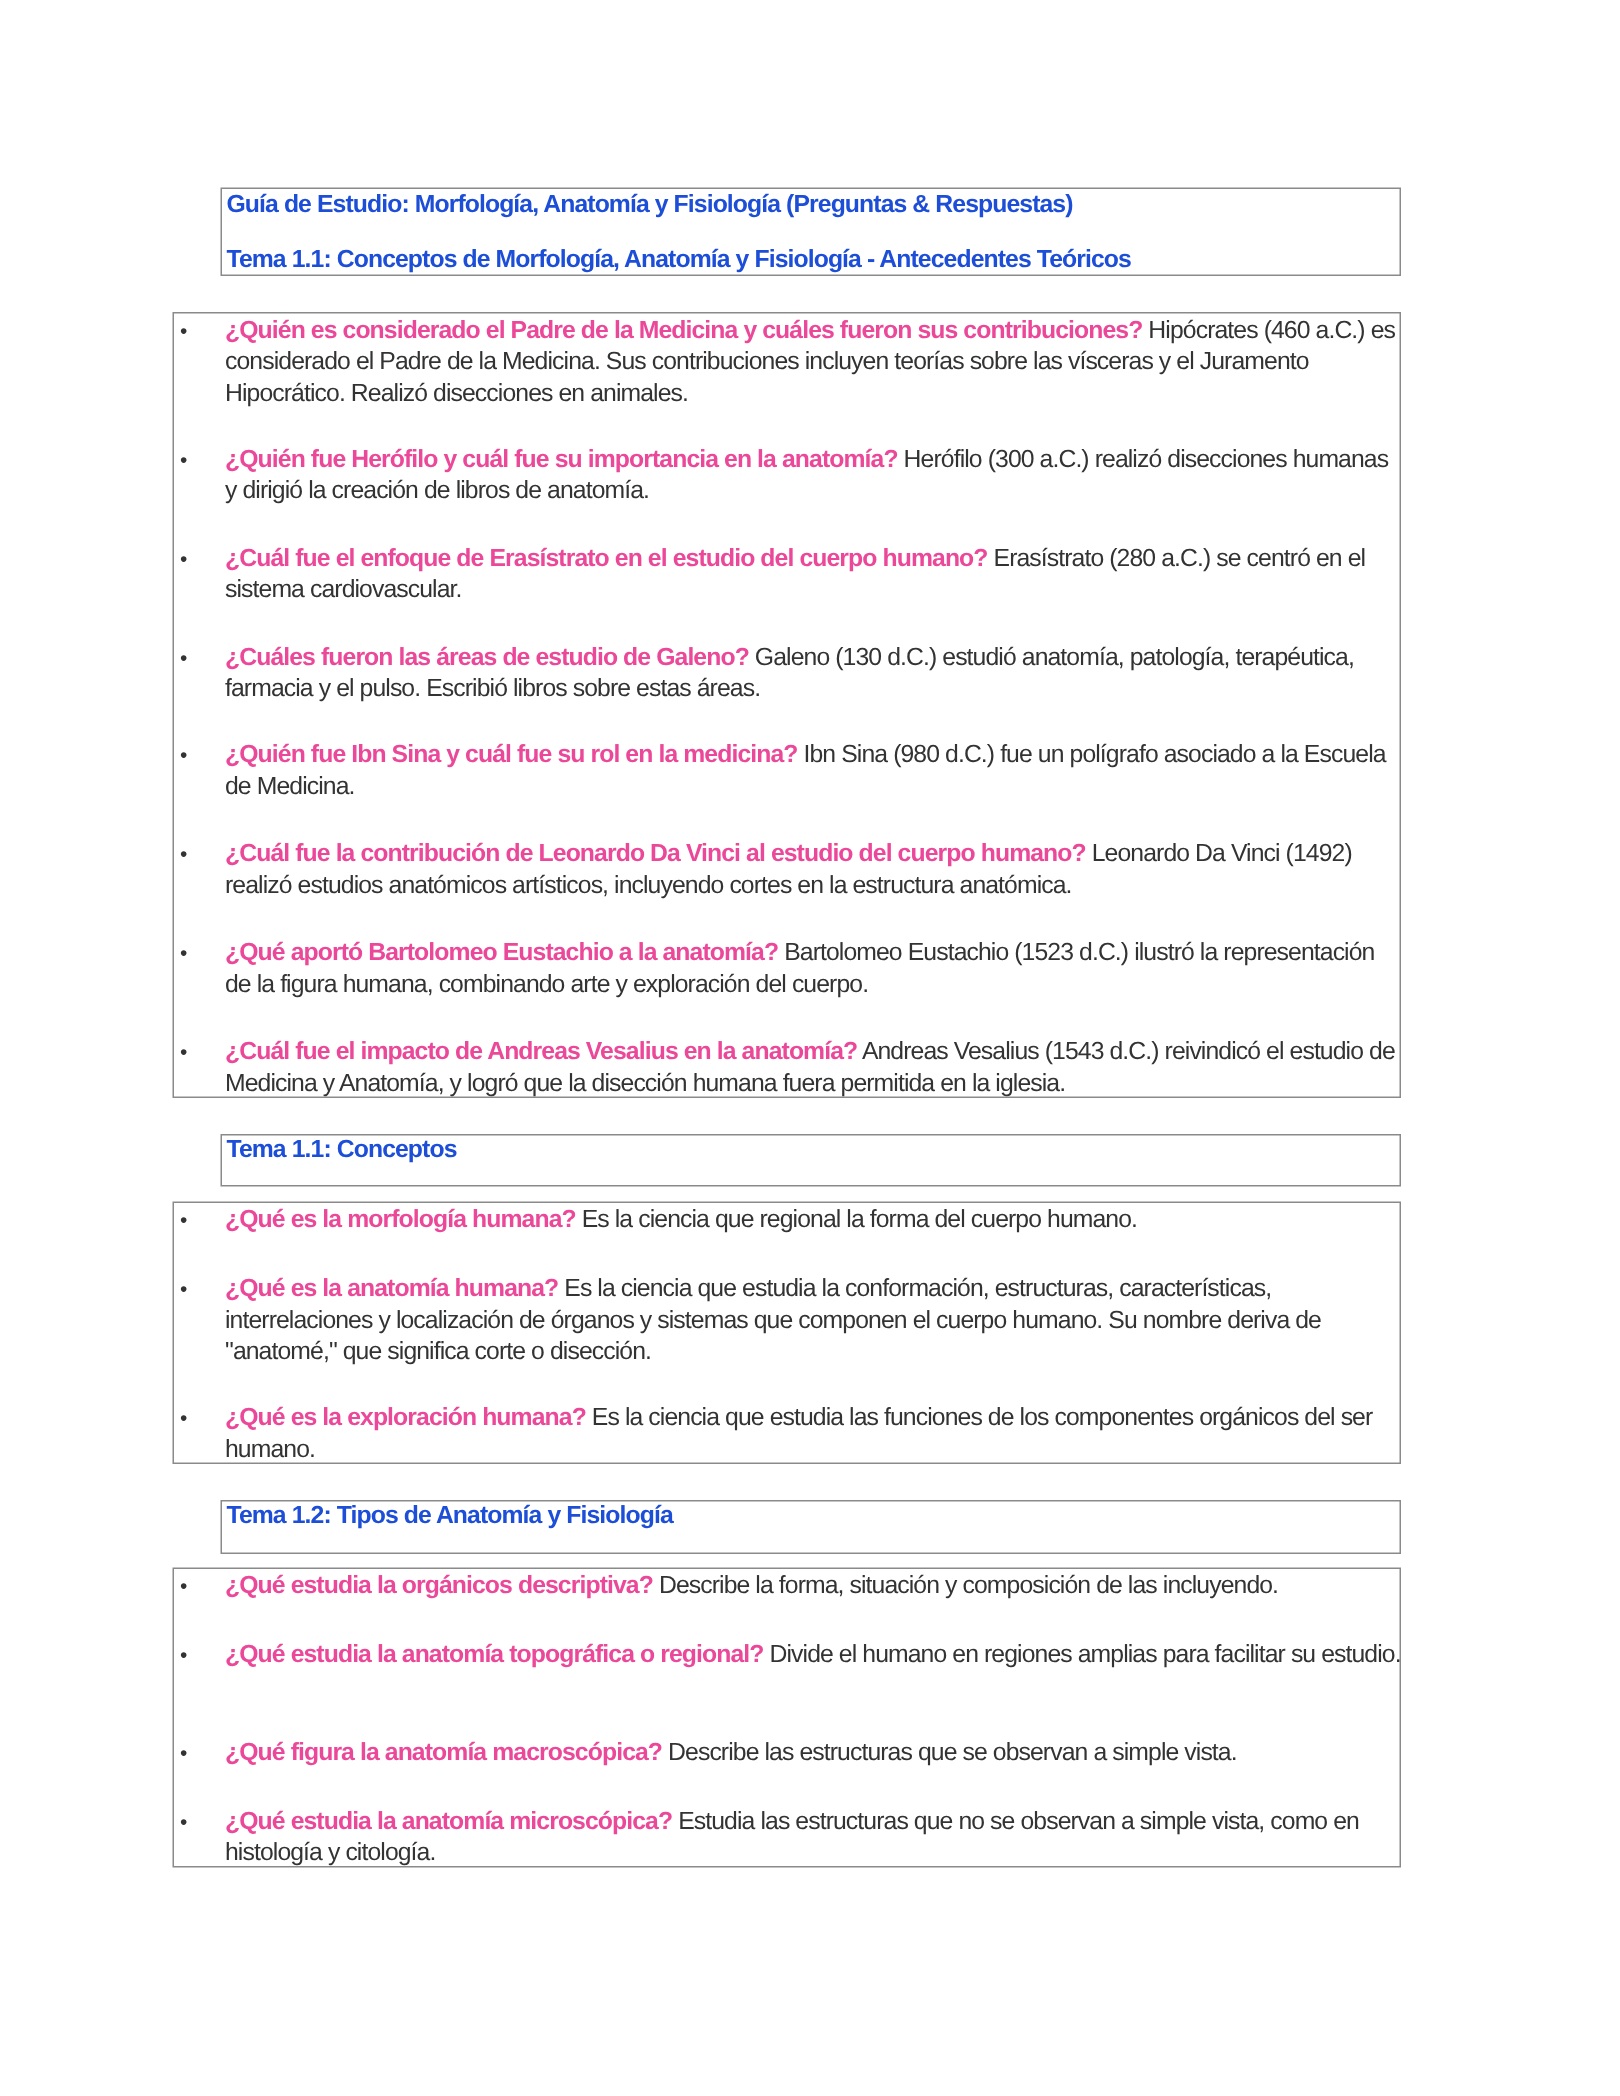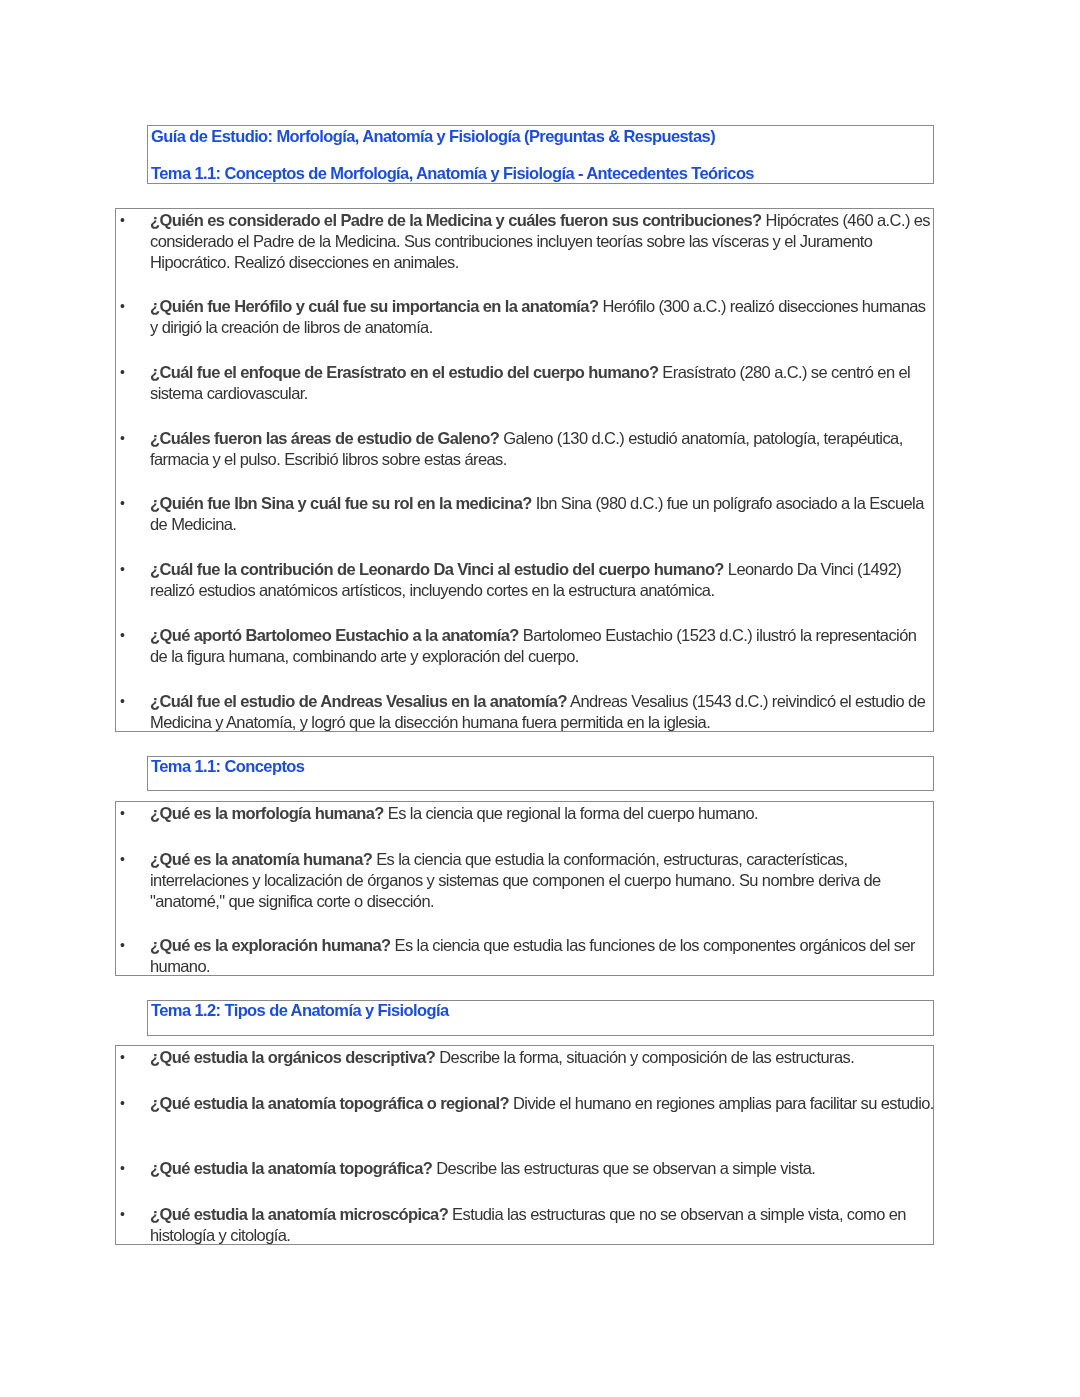--- a/index.html
+++ b/index.html
@@ -19,21 +19,21 @@
   .item {
     position: absolute; left: 0; width: 819px; font-size: 16.5px;
     letter-spacing: -0.6px; line-height: 21px;
   }
   .bullet {
     position: absolute; left: 4px; top: 0; font-size: 14px; color: #333;
   }
   .txt {
     position: absolute; left: 34px; width: 785px;
   }
-  .q { font-weight: bold; color: #404040; }
+  .q { font-weight: bold; color: #ec4899; }
 </style>
 </head>
 <body>
 
 <div class="box head" style="top:125px;height:59px;">
   <div class="htext" style="top:1px;">Guía de Estudio: Morfología, Anatomía y Fisiología (Preguntas &amp; Respuestas)</div>
   <div class="htext" style="top:38px;">Tema 1.1: Conceptos de Morfología, Anatomía y Fisiología - Antecedentes Teóricos</div>
 </div>
 
 <div class="box list" style="top:208px;height:524px;">
@@ -60,21 +60,21 @@
   <div class="item" style="top:350px;">
     <span class="bullet">•</span>
     <div class="txt"><span class="q">¿Cuál fue la contribución de Leonardo Da Vinci al estudio del cuerpo humano?</span><span> Leonardo Da Vinci (1492) realizó estudios anatómicos artísticos, incluyendo cortes en la estructura anatómica.</span></div>
   </div>
   <div class="item" style="top:416px;">
     <span class="bullet">•</span>
     <div class="txt"><span class="q">¿Qué aportó Bartolomeo Eustachio a la anatomía?</span><span> Bartolomeo Eustachio (1523 d.C.) ilustró la representación de la figura humana, combinando arte y exploración del cuerpo.</span></div>
   </div>
   <div class="item" style="top:482px;">
     <span class="bullet">•</span>
-    <div class="txt"><span class="q">¿Cuál fue el estudio de Andreas Vesalius en la anatomía?</span><span> Andreas Vesalius (1543 d.C.) reivindicó el estudio de Medicina y Anatomía, y logró que la disección humana fuera permitida en la iglesia.</span></div>
+    <div class="txt"><span class="q">¿Cuál fue el impacto de Andreas Vesalius en la anatomía?</span><span> Andreas Vesalius (1543 d.C.) reivindicó el estudio de Medicina y Anatomía, y logró que la disección humana fuera permitida en la iglesia.</span></div>
   </div>
 </div>
 
 <div class="box head" style="top:756px;height:35px;">
   <div class="htext" style="top:0px;">Tema 1.1: Conceptos</div>
 </div>
 
 <div class="box list" style="top:801px;height:175px;">
   <div class="item" style="top:1px;">
     <span class="bullet">•</span>
@@ -90,27 +90,27 @@
   </div>
 </div>
 
 <div class="box head" style="top:1000px;height:36px;">
   <div class="htext" style="top:0px;">Tema 1.2: Tipos de Anatomía y Fisiología</div>
 </div>
 
 <div class="box list" style="top:1045px;height:200px;">
   <div class="item" style="top:1px;">
     <span class="bullet">•</span>
-    <div class="txt"><span class="q">¿Qué estudia la orgánicos descriptiva?</span><span> Describe la forma, situación y composición de las estructuras.</span></div>
+    <div class="txt"><span class="q">¿Qué estudia la orgánicos descriptiva?</span><span> Describe la forma, situación y composición de las incluyendo.</span></div>
   </div>
   <div class="item" style="top:47px;">
     <span class="bullet">•</span>
     <div class="txt"><span class="q">¿Qué estudia la anatomía topográfica o regional?</span><span> Divide el humano en regiones amplias para facilitar su estudio.</span></div>
   </div>
   <div class="item" style="top:112px;">
     <span class="bullet">•</span>
-    <div class="txt"><span class="q">¿Qué estudia la anatomía topográfica?</span><span> Describe las estructuras que se observan a simple vista.</span></div>
+    <div class="txt"><span class="q">¿Qué figura la anatomía macroscópica?</span><span> Describe las estructuras que se observan a simple vista.</span></div>
   </div>
   <div class="item" style="top:158px;">
     <span class="bullet">•</span>
     <div class="txt"><span class="q">¿Qué estudia la anatomía microscópica?</span><span> Estudia las estructuras que no se observan a simple vista, como en histología y citología.</span></div>
   </div>
 </div>
 
 </body></html>

